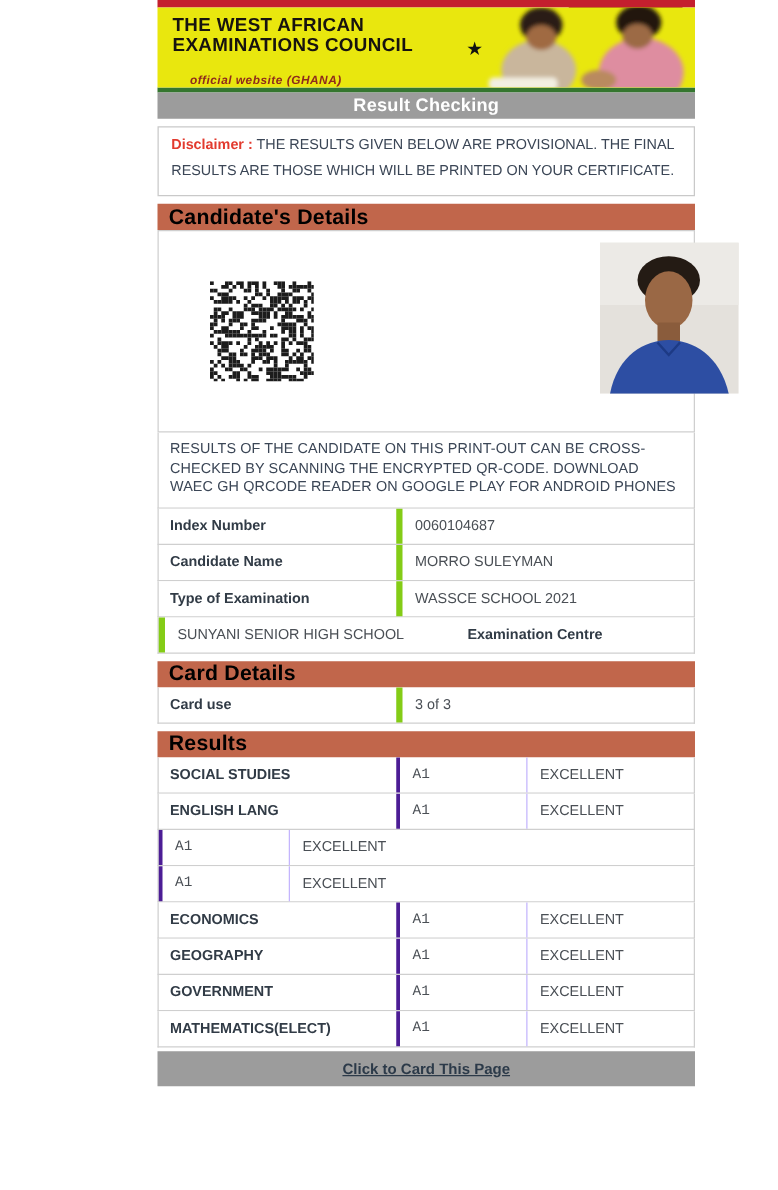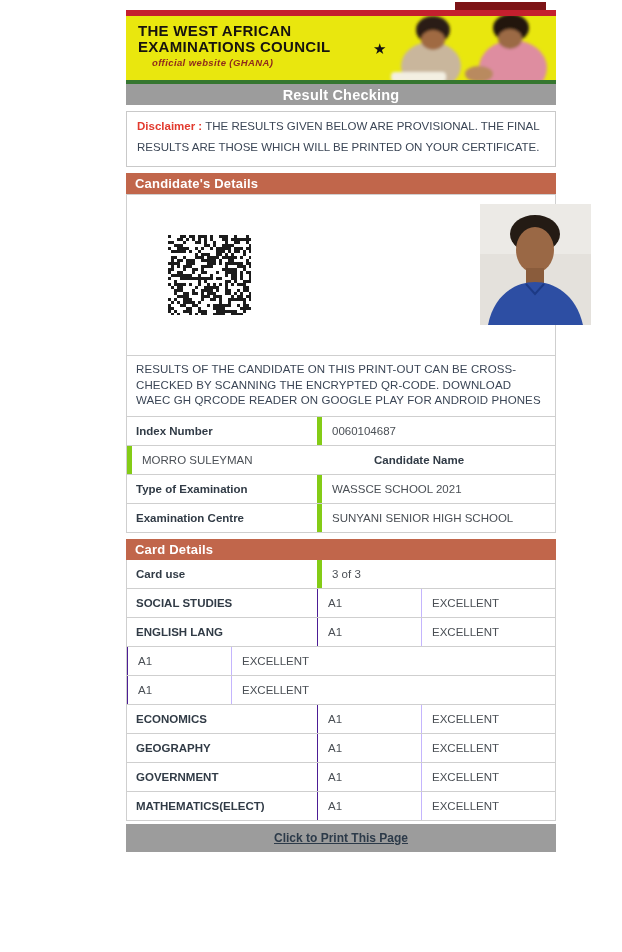--- a/index.html
+++ b/index.html
@@ -3,69 +3,69 @@
 <meta charset="utf-8">
 <style>
   * { margin:0; padding:0; box-sizing:border-box; }
   html,body { width:622px; height:952px; background:#ffffff; overflow:hidden;
               font-family:"Liberation Sans", sans-serif; }
   body { position:relative; }
 
   .top-right-block { position:absolute; left:455px; top:2px; width:91px; height:12px;
                      background:#7c1416; }
 
-  .page { position:absolute; left:78px; top:10px; width:478px;padding-left:48px; }
+  .page { position:absolute; left:78px; top:0; width:478px;padding-left:48px; }
 
   
   .stripe-red   { height:6px; background:#c41f2e; }
   .stripe-green { height:4px; background:#35762f; }
   .banner { position:relative; height:64px; background:#e9e70e; overflow:hidden; }
   .banner-text { position:relative; z-index:2; padding:7px 0 0 12px; }
   .banner-title { font-size:15px; font-weight:800; color:#17130f; line-height:16px;
                   letter-spacing:.3px; }
   .banner-sub { font-size:9.5px; font-weight:700; font-style:italic; color:#8f2b1c;
-                margin:2px 0 0 14px; letter-spacing:.4px; }
+                margin:14px 0 0 14px; letter-spacing:.4px; }
   .banner-star { position:absolute; left:247px; top:24px; font-size:15px; color:#111;
                  z-index:2; }
   .banner-photo { position:absolute; right:0; top:0; width:195px; height:64px; z-index:1; }
 
   
   .grey-bar { background:#9c9c9c; height:21px; display:flex; align-items:center;
               justify-content:center; }
   .grey-bar.title { margin-bottom:6px; }
   .grey-title { color:#ffffff; font-size:14.5px; font-weight:700; letter-spacing:.2px; }
 
   
   .disclaimer { border:1px solid #c9c9c9; padding:4px 10px 8px 10px; font-size:11.5px;
                 line-height:21px; color:#3b4656; margin-bottom:6px; }
   .disclaimer .red { color:#e23a2e; font-weight:700; }
 
   
   .section-bar { background:#c1664b; height:21px; display:flex; align-items:center;
                  padding-left:9px; }
-  .section-bar span { color:#ffffff; font-size:13px; font-weight:700; letter-spacing:.2px; }
+  .section-bar span { color:#000000; font-size:17px; font-weight:700; letter-spacing:.2px; }
   .mt6 { margin-top:6px; }
 
   
   .photo-box { position:relative; height:162px; border:1px solid #cfcfcf; background:#fff; }
   .qr { position:absolute; left:41px; top:40px; width:83px; height:80px; }
   .portrait { position:absolute; left:353px; top:9px; width:111px; height:121px; }
 
   
   .qr-note { border:1px solid #cfcfcf; border-top:none; padding:6px 10px 7px 9px;
              font-size:11.5px; line-height:15.5px; color:#3b4656; letter-spacing:.1px; }
 
   
   .row { display:flex; align-items:stretch; border:1px solid #cfcfcf; border-top:none;
          min-height:29px; background:#fff; }
   .cell { display:flex; align-items:center; font-size:11.5px;text-align:center; }
   .cell-label { width:190px; padding-left:9px; font-weight:700; color:#313b46; }
   .cell-value { flex:1; padding-left:10px; color:#4a4f55; border-left:5px solid #84cc16; }
   .cell-subject { width:190px; padding-left:9px; font-weight:700; color:#313b46; }
-  .cell-grade { width:104px; padding-left:10px; color:#4a4f55; border-left:1px solid #4c1d95; }
+  .cell-grade { width:104px; padding-left:10px; color:#4a4f55; border-left:3px solid #4c1d95;font-family:Liberation Mono, monospace; }
   .cell-remark { flex:1; padding-left:10px; color:#4a4f55; border-left:1px solid #c4b5fd; }
 
   
   .footer-bar { margin-top:3px; background:#9c9c9c; height:28px; display:flex;
                 align-items:center; justify-content:center; }
   .print-link { color:#2c3a49; font-size:12px; font-weight:700; text-decoration:underline;
                 cursor:pointer; }
 </style>
 </head>
 <body>
@@ -511,43 +511,46 @@
   </div>
 
   <div class="qr-note">RESULTS OF THE CANDIDATE ON THIS PRINT-OUT CAN BE CROSS-CHECKED BY SCANNING THE ENCRYPTED QR-CODE. DOWNLOAD WAEC GH QRCODE READER ON GOOGLE PLAY FOR ANDROID PHONES</div>
 
   <div>
     <div class="row">
       <div class="cell cell-label">Index Number</div>
       <div class="cell cell-value">0060104687</div>
     </div>
     <div class="row">
+      <div class="cell cell-label">Candidate Name</div>
       <div class="cell cell-value">MORRO SULEYMAN</div>
-      <div class="cell cell-label">Candidate Name</div>
     </div>
     <div class="row">
       <div class="cell cell-label">Type of Examination</div>
       <div class="cell cell-value">WASSCE SCHOOL 2021</div>
     </div>
     <div class="row">
+      <div class="cell cell-value">SUNYANI SENIOR HIGH SCHOOL</div>
       <div class="cell cell-label">Examination Centre</div>
-      <div class="cell cell-value">SUNYANI SENIOR HIGH SCHOOL</div>
     </div>
   </div>
 
   <div class="section-bar mt6">
     <span>Card Details</span>
   </div>
   <div>
     <div class="row">
       <div class="cell cell-label">Card use</div>
       <div class="cell cell-value">3 of 3</div>
     </div>
   </div>
 
+  <div class="section-bar mt6">
+    <span>Results</span>
+  </div>
   <div>
     <div class="row">
       <div class="cell cell-subject">SOCIAL STUDIES</div>
       <div class="cell cell-grade">A1</div>
       <div class="cell cell-remark">EXCELLENT</div>
     </div>
     <div class="row">
       <div class="cell cell-subject">ENGLISH LANG</div>
       <div class="cell cell-grade">A1</div>
       <div class="cell cell-remark">EXCELLENT</div>
@@ -576,16 +579,16 @@
       <div class="cell cell-remark">EXCELLENT</div>
     </div>
     <div class="row">
       <div class="cell cell-subject">MATHEMATICS(ELECT)</div>
       <div class="cell cell-grade">A1</div>
       <div class="cell cell-remark">EXCELLENT</div>
     </div>
   </div>
 
   <div class="footer-bar">
-    <a class="print-link">Click to Print This Page</a>
+    <a class="print-link">Click to Card This Page</a>
   </div>
 
 </div>
 
 </body></html>

